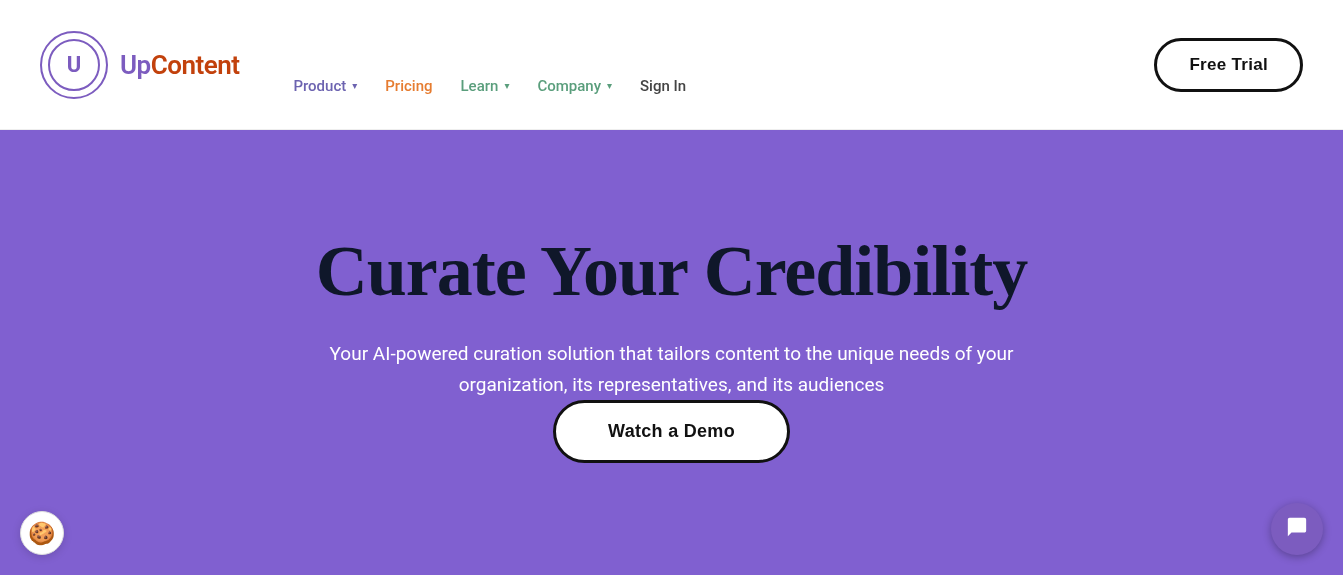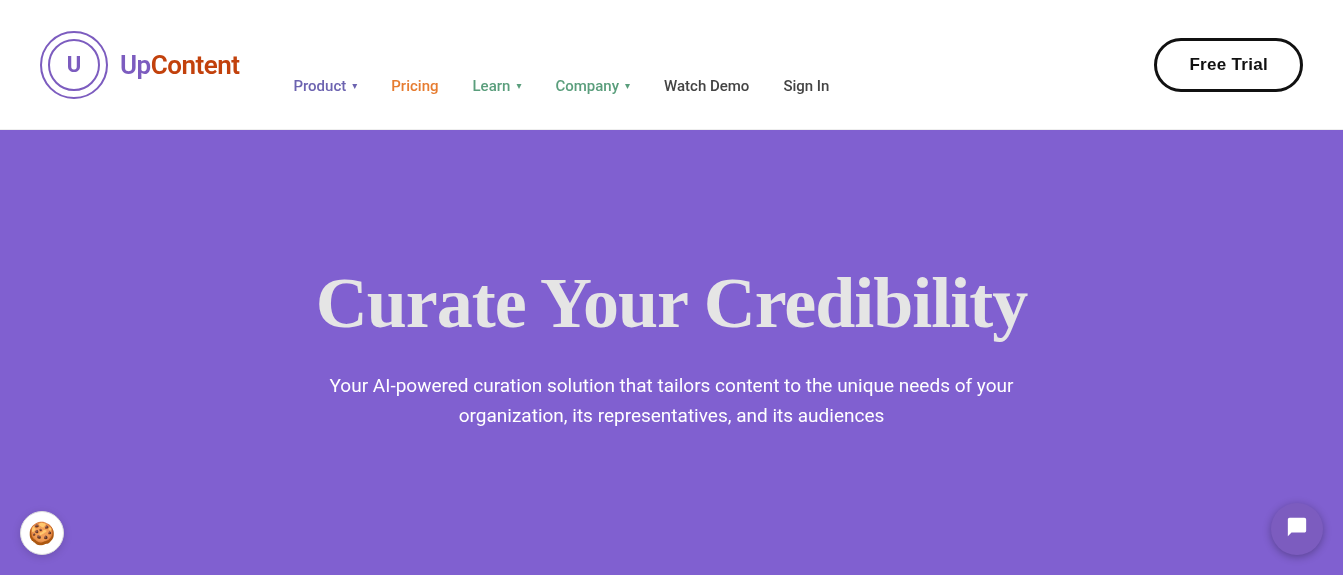--- a/index.html
+++ b/index.html
@@ -69,21 +69,20 @@
     }
 
     .logo-text span {
       color: #7c5cbf;
       margin-top: 40px;
     }
 
     .nav-links {
       display: flex;
       align-items: center;
-      gap: 6px;
       flex: 1;
       margin-top: 42px;
     }
 
     .nav-item {
       display: flex;
       align-items: center;
       gap: 4px;
       padding: 8px 14px;
       cursor: pointer;
@@ -134,21 +133,21 @@
       align-items: center;
       justify-content: center;
       padding: 60px 40px 70px;
       text-align: center;
       position: relative;
     }
 
     .hero-title {
       font-size: 72px;
       font-weight: 900;
-      color: #e5e5e5;
+      color: #0f172a;
       line-height: 1.1;
       margin-bottom: 28px;
       font-family: Georgia, 'Times New Roman', serif;
       letter-spacing: -1px;
     }
 
     .hero-subtitle {
       font-size: 19px;
       color: #ffffff;
       line-height: 1.6;
@@ -232,36 +231,34 @@
       <span>Pricing</span>
     </a>
     <a class="nav-item learn" href="#">
       <span>Learn</span>
       <span class="chevron-down">▾</span>
     </a>
     <a class="nav-item company" href="#">
       <span>Company</span>
       <span class="chevron-down">▾</span>
     </a>
-    <a class="nav-item watch-demo" href="#">
-      <span>Watch Demo</span>
-    </a>
     <a class="nav-item sign-in" href="#">
       <span>Sign In</span>
     </a>
   </div>
 
   <div class="nav-right">
     <button class="free-trial-btn">Free Trial</button>
   </div>
 </nav>
 
 <section class="hero">
   <h1 class="hero-title">Curate Your Credibility</h1>
   <p class="hero-subtitle">Your AI-powered curation solution that tailors content to the unique needs of your organization, its representatives, and its audiences</p>
+  <button class="watch-demo-btn">Watch a Demo</button>
 </section>
 
 <div class="cookie-widget">
   <span>🍪</span>
 </div>
 
 <div class="chat-widget">
   <span class="chat-icon">
     <svg width="22" height="22" viewBox="0 0 24 24" fill="white" xmlns="http://www.w3.org/2000/svg">
       <path d="M20 2H4C2.9 2 2 2.9 2 4V22L6 18H20C21.1 18 22 17.1 22 16V4C22 2.9 21.1 2 20 2Z"></path>

